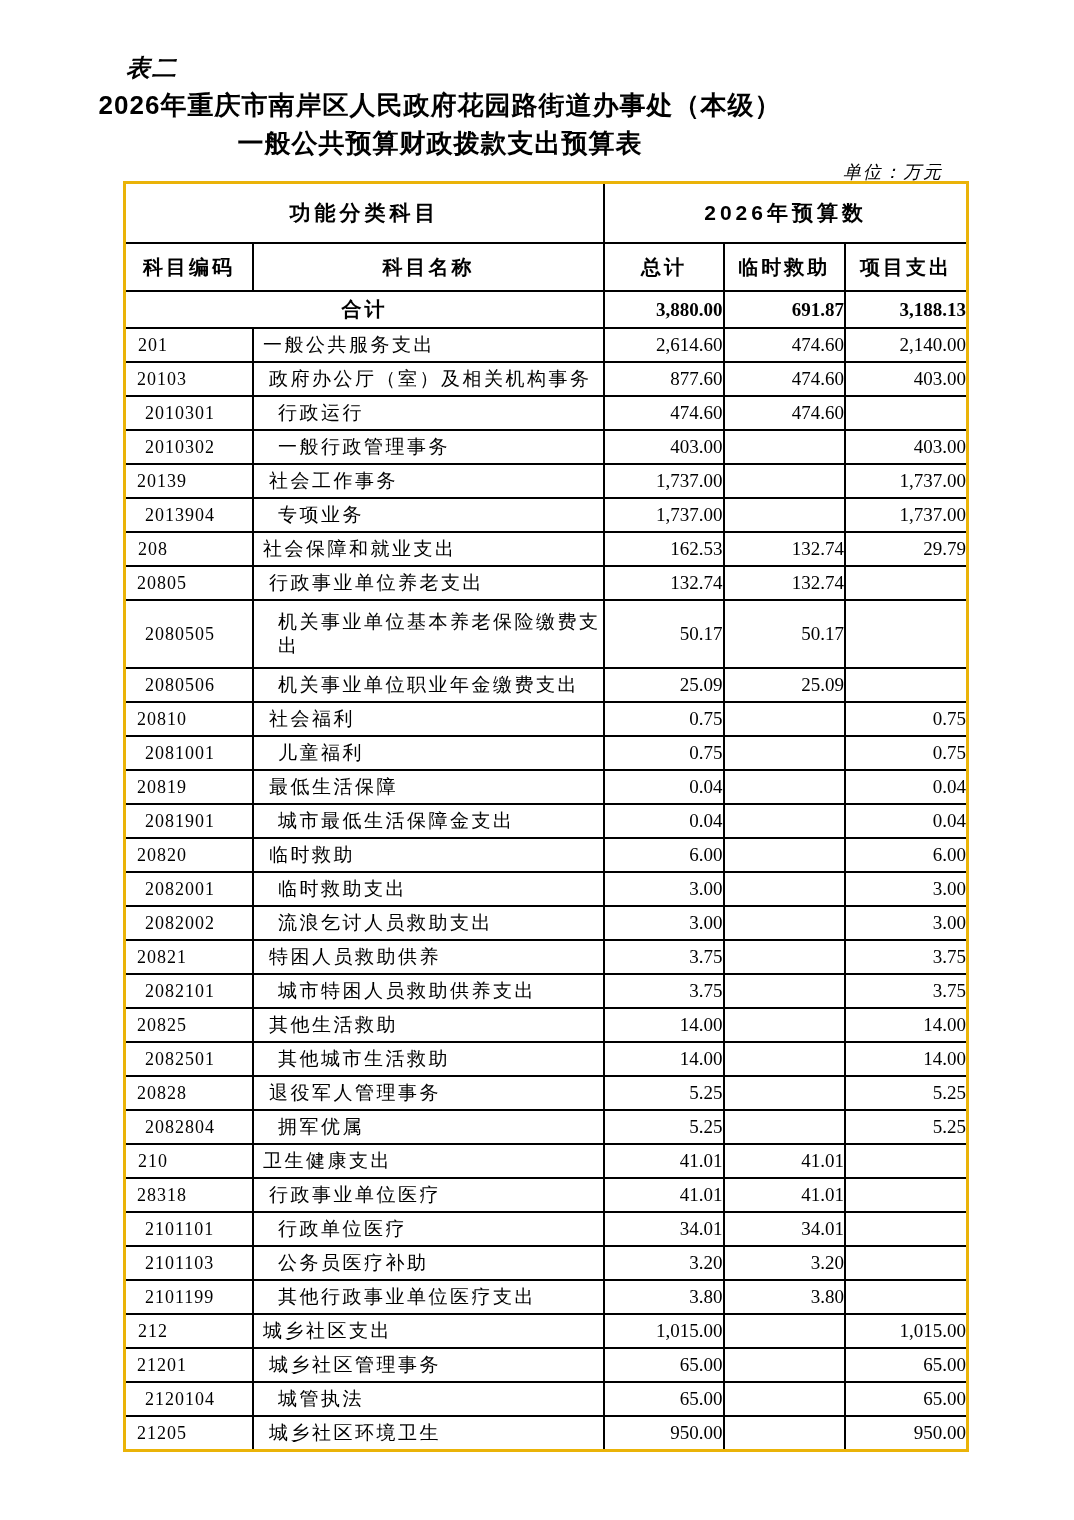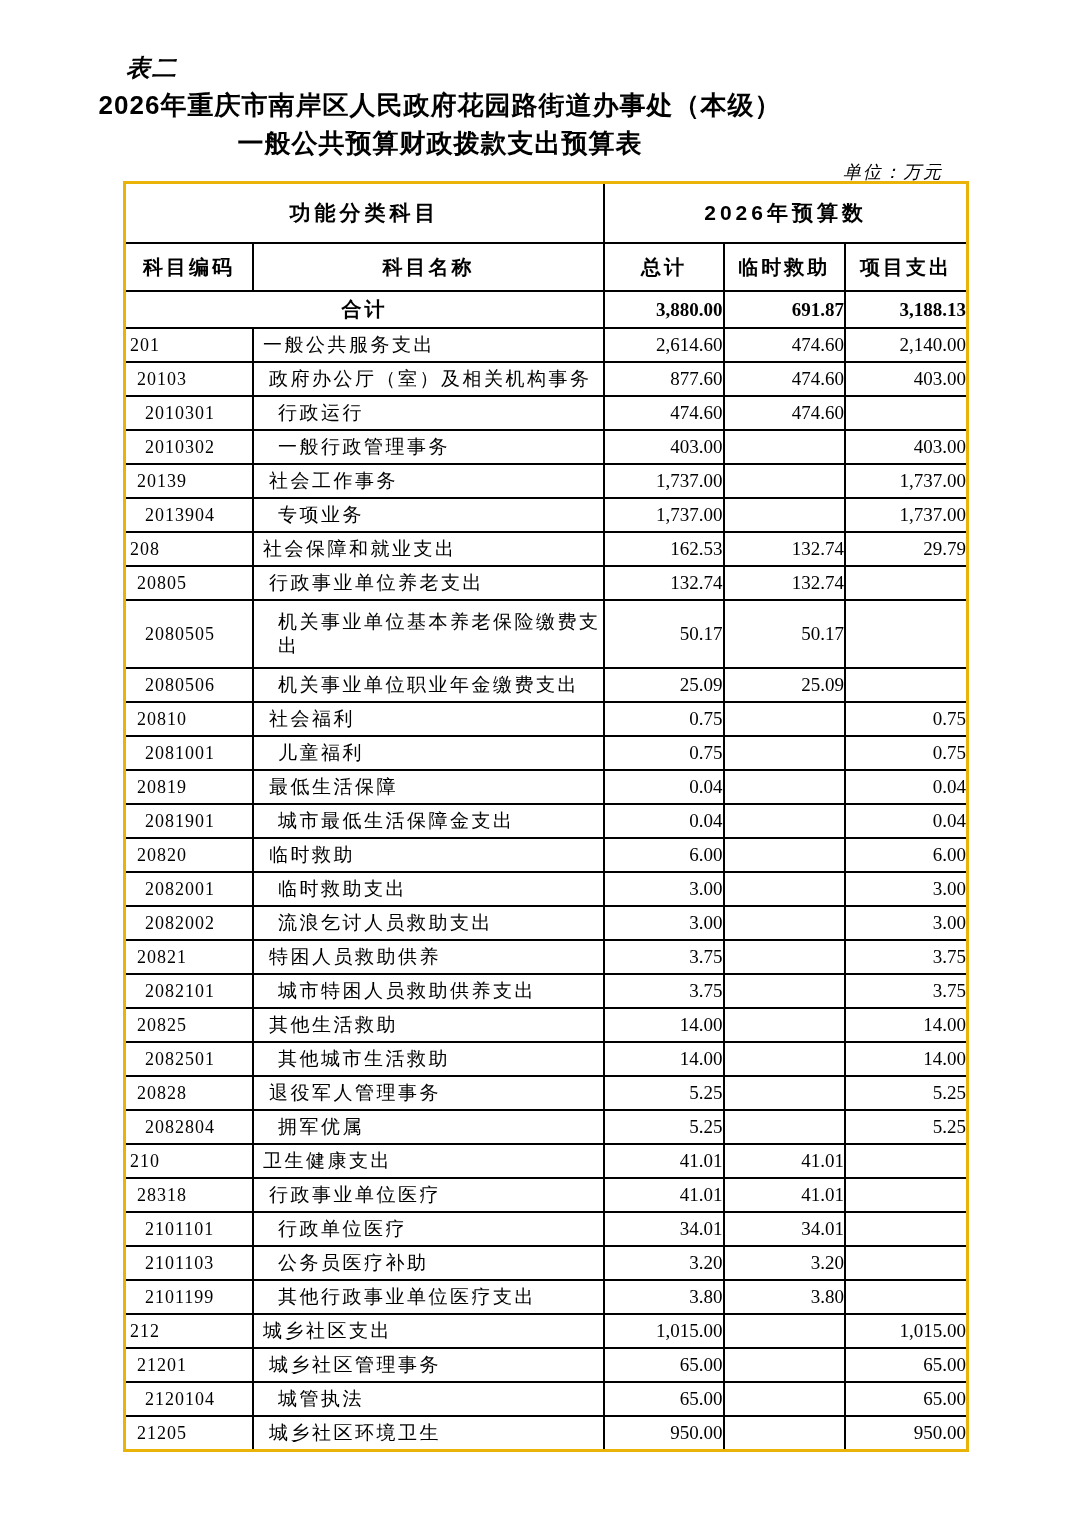--- a/index.html
+++ b/index.html
@@ -45,21 +45,21 @@
   }
   tr.summary td.num{font-weight:bold;}
   tr.data-row td{height:32px;}
   tr.data-row.tall td{height:66px;}
   td.num{
     text-align:right;padding-right:6px;font-size:19px;
     white-space:nowrap;
   }
   td.code{font-size:18px;letter-spacing:1px;white-space:nowrap;}
   td.name{font-size:19px;letter-spacing:2.5px;line-height:24px;}
-  td.code.lvl1{padding-left:4px;}
+  td.code.lvl1{padding-left:12px;}
   td.code.lvl2{padding-left:11px;}
   td.code.lvl3{padding-left:19px;}
   td.name.lvl1{padding-left:9px;}
   td.name.lvl2{padding-left:15px;}
   td.name.lvl3{padding-left:24px;}
 </style>
 </head>
 <body>
 
 <div class="tag">表二</div>

